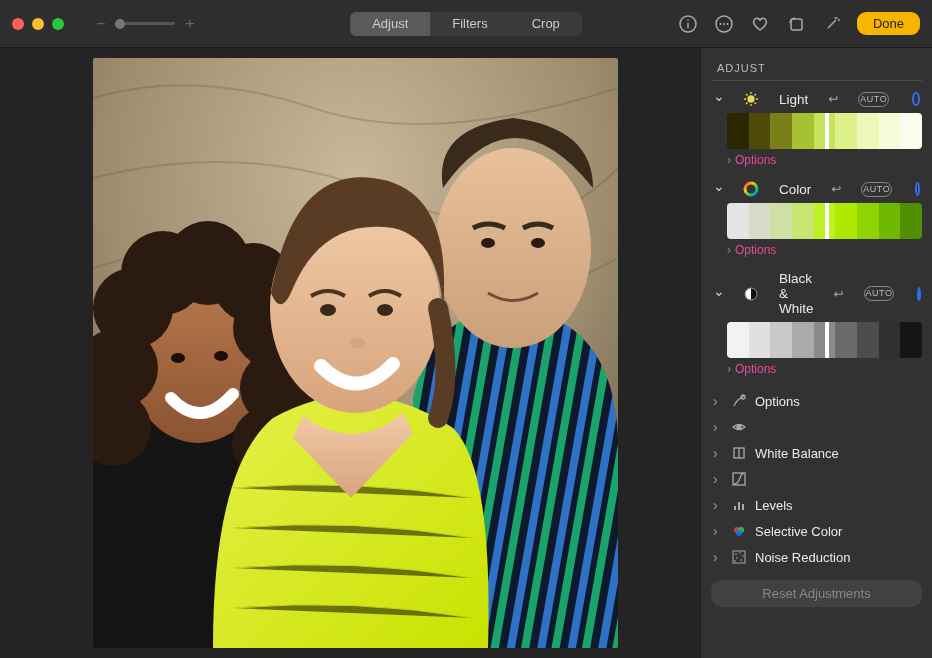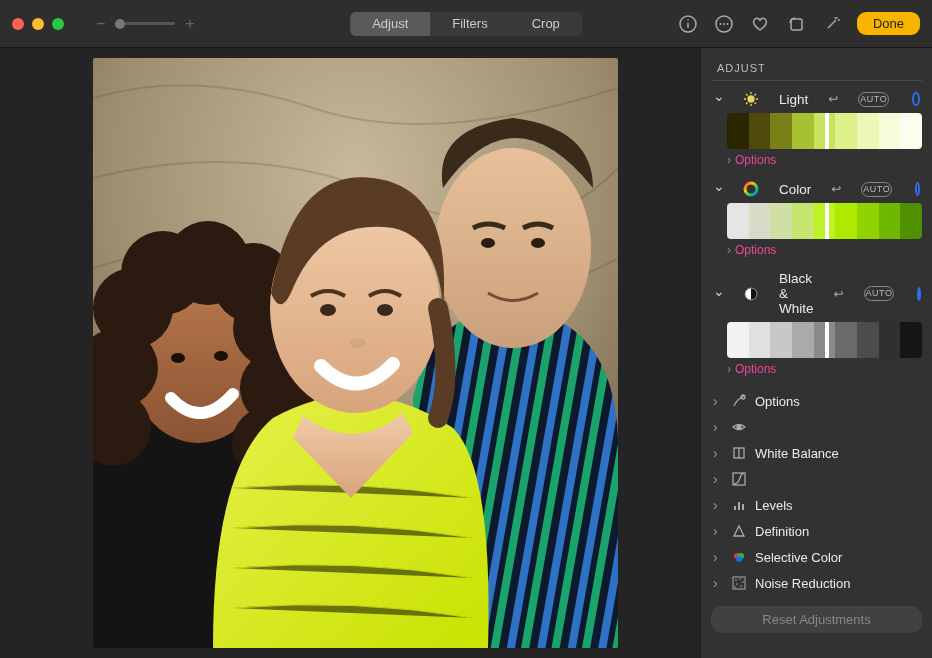--- a/index.html
+++ b/index.html
@@ -384,29 +384,20 @@
               <rect x="3" y="9" width="2" height="4"></rect>
               <rect x="7" y="5" width="2" height="8"></rect>
               <rect x="11" y="7" width="2" height="6"></rect>
             </svg>
           </span>
           <span class="adj-title">Levels</span>
         </div>
         <div class="collapsed-row">
           <span class="chev right"></span>
           <span class="adj-icon">
-            <svg width="16" height="16" viewBox="0 0 16 16" fill="none" stroke="#aaa" stroke-width="1.3">
-              <path d="M3 13 L8 3 L13 13 Z"></path>
-            </svg>
-          </span>
-          <span class="adj-title">Definition</span>
-        </div>
-        <div class="collapsed-row">
-          <span class="chev right"></span>
-          <span class="adj-icon">
             <svg width="16" height="16" viewBox="0 0 16 16">
               <circle cx="6" cy="7" r="3" fill="#ff3b30" opacity="0.85"></circle>
               <circle cx="10" cy="7" r="3" fill="#34c759" opacity="0.85"></circle>
               <circle cx="8" cy="10" r="3" fill="#007aff" opacity="0.85"></circle>
             </svg>
           </span>
           <span class="adj-title">Selective Color</span>
         </div>
         <div class="collapsed-row">
           <span class="chev right"></span>

